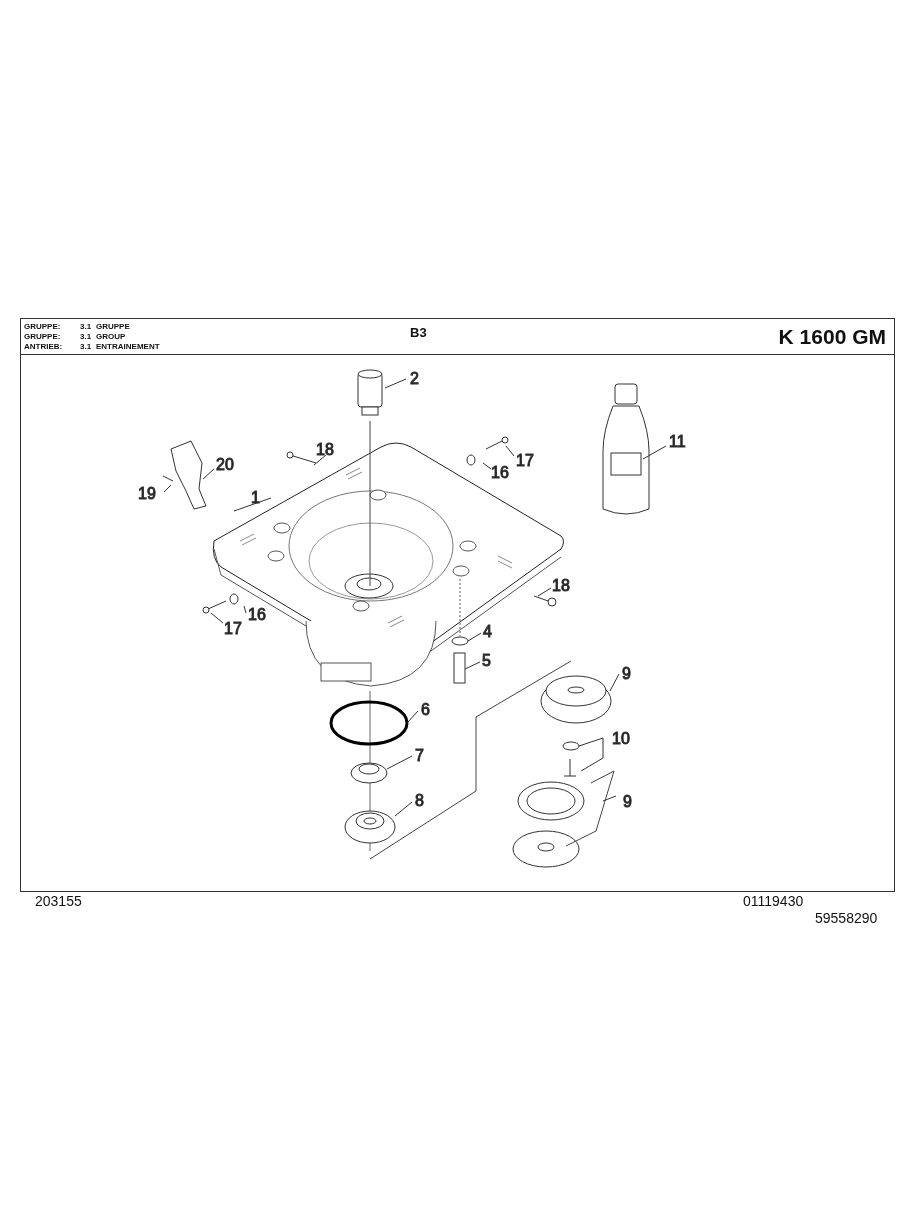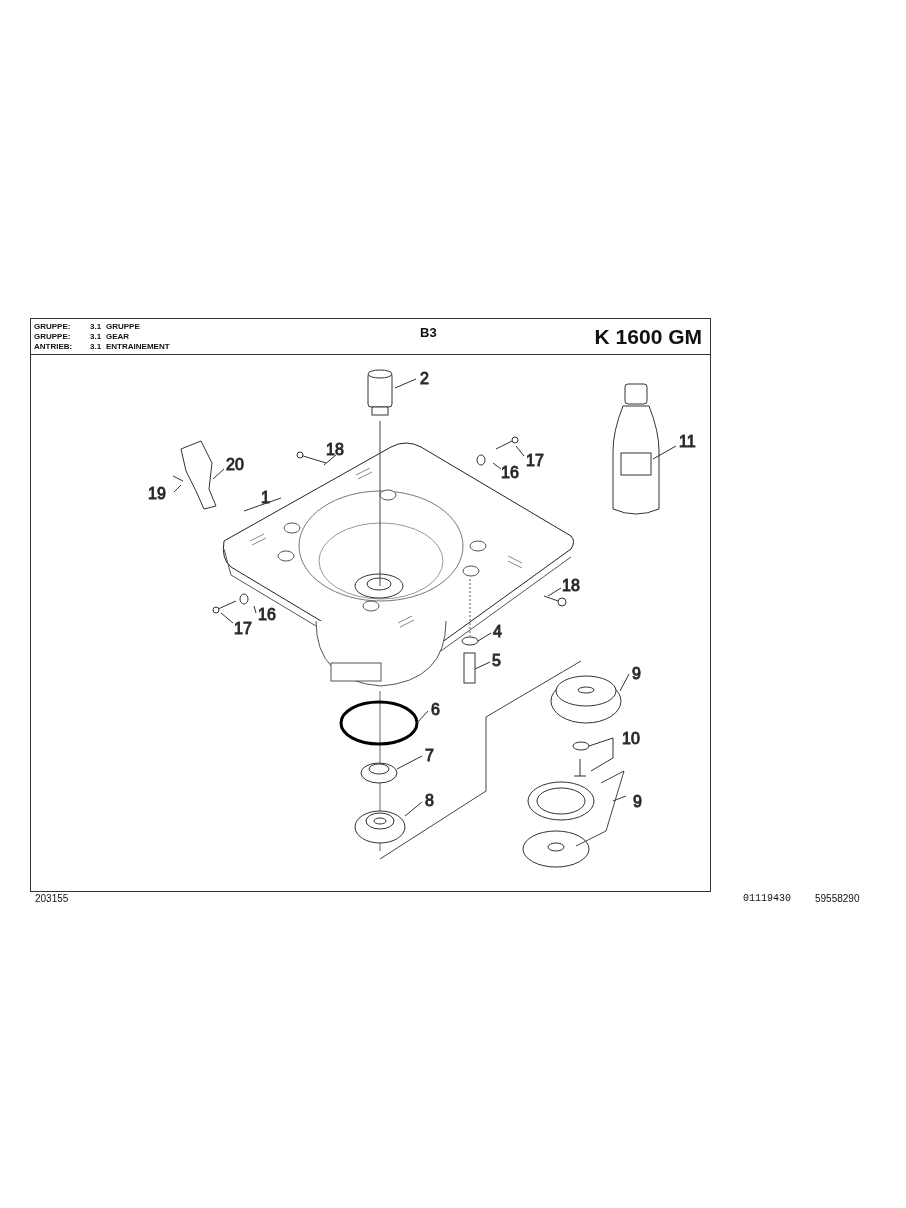--- a/index.html
+++ b/index.html
@@ -1,49 +1,49 @@
 <!DOCTYPE html>
 <html><head>
 <meta charset="utf-8">
 <style>
   html, body { margin:0; padding:0; background:#ffffff; }
   body { width:906px; height:1208px; position:relative; overflow:hidden;
          font-family:"Liberation Sans", sans-serif; color:#111; }
-  .sheet { position:absolute; left:30px; top:318px; width:681px; height:574px;
+  .sheet { position:absolute; left:20px; top:318px; width:875px; height:574px;
            border:1px solid #333; box-sizing:border-box; }
   .hdr { position:absolute; left:0; top:0; width:100%; height:36px;
          border-bottom:1px solid #333; box-sizing:border-box; }
   .grp { position:absolute; left:3px; top:3px; font-size:8px; font-weight:bold; line-height:10px; }
   .grp .row { display:flex; }
   .grp .k { width:56px; }
   .grp .n { width:16px; }
   .sect { position:absolute; left:389px; top:6px; font-size:13px; font-weight:bold; }
   .model { position:absolute; right:8px; top:6px; font-size:21px; font-weight:bold; }
   .ftr { position:absolute; left:0; bottom:0; width:100%; height:17px;
          border-top:1px solid #333; box-sizing:border-box; text-align:center;
          font-size:10.5px; line-height:15px; }
   .draw { position:absolute; left:0; top:36px; width:100%; height:521px; }
-  .below { position:absolute; top:893px; font-size:10px; }
+  .below { position:absolute; top:893px; font-size:14px; }
   svg text { font-family:"Liberation Sans", sans-serif; font-size:16px; fill:#111; }
 </style>
 </head>
 <body>
 
 <div class="sheet">
   <div class="hdr">
     <div class="grp">
       <div class="row">
         <span class="k">GRUPPE:</span>
         <span class="n">3.1</span>
         <span>GRUPPE</span>
       </div>
       <div class="row">
         <span class="k">GRUPPE:</span>
         <span class="n">3.1</span>
-        <span>GEAR</span>
+        <span>GROUP</span>
       </div>
       <div class="row">
         <span class="k">ANTRIEB:</span>
         <span class="n">3.1</span>
         <span>ENTRAINEMENT</span>
       </div>
     </div>
     <div class="sect">B3</div>
     <div class="model">K 1600 GM</div>
   </div>
@@ -192,14 +192,14 @@
         <text x="636" y="678">9</text>
         <text x="626" y="743">10</text>
         <text x="637" y="806">9</text>
       </g>
     </svg>
   </div>
 
 </div>
 
 <div class="below" style="left:35px;">203155</div>
-<div class="below" style="left:743px;font-family:Liberation Mono, monospace;">01119430</div>
-<div class="below" style="left:815px;">59558290</div>
+<div class="below" style="left:743px;">01119430</div>
+<div class="below" style="left:815px;margin-top:17px;">59558290</div>
 
 </body></html>

